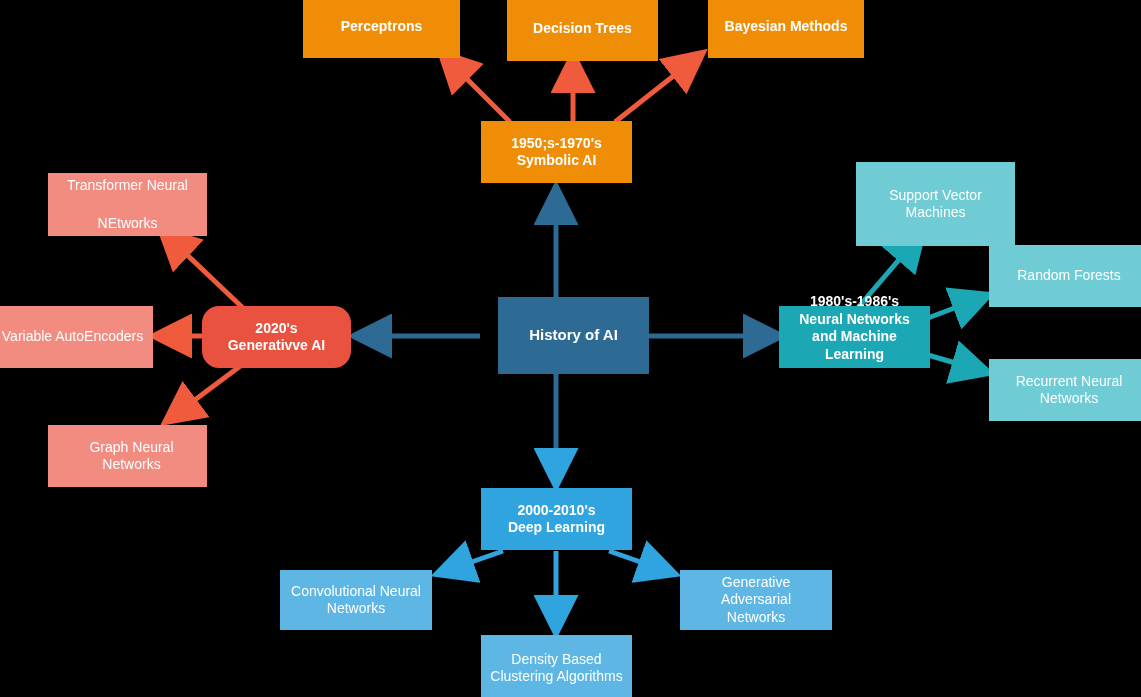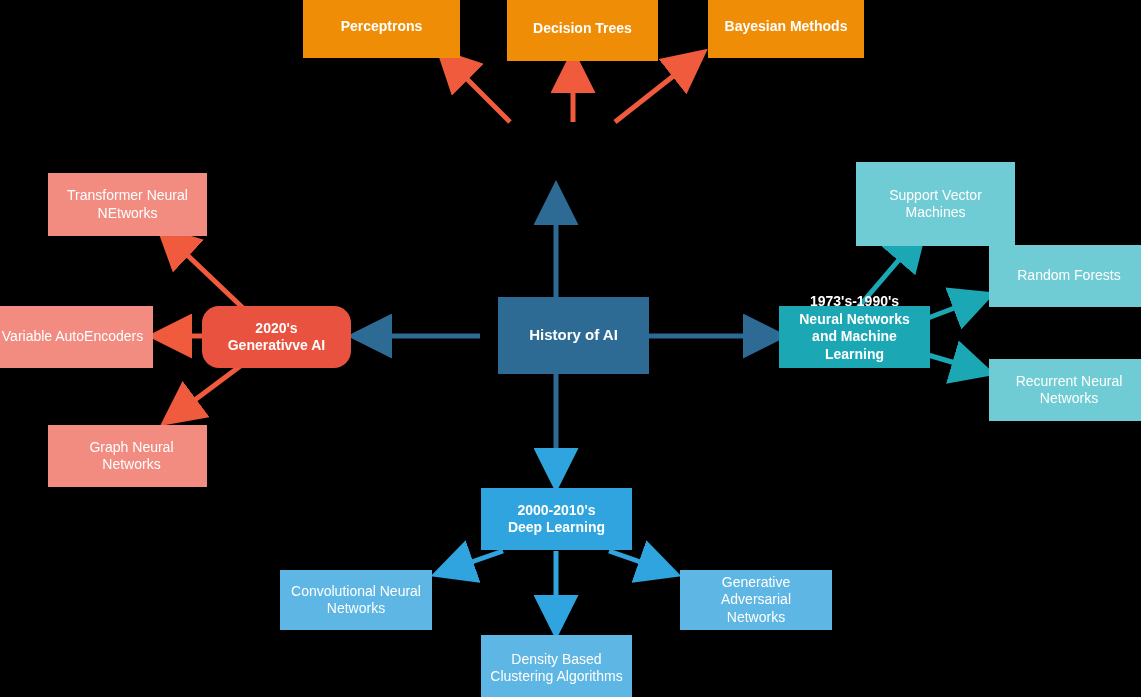--- a/index.html
+++ b/index.html
@@ -109,33 +109,37 @@
     </g>
     <g>
       <line x1="243" y1="364" x2="168" y2="420" stroke="#EF5B3C" stroke-width="5" marker-end="url(#ar-red)"></line>
     </g>
   </svg>
 
   <div class="node root" style="left:481px;top:297px;width:151px;height:77px;">
     <span class="lbl">History of AI</span>
   </div>
 
+  <div class="node branch orange" style="left:481px;top:121px;width:151px;height:62px;flex-direction:column;">
+    <span class="lbl">1950;s-1970's</span>
+    <span class="lbl">Symbolic AI</span>
+  </div>
 
   <div class="node leaf orange" style="left:303px;top:-4px;width:157px;height:62px;font-weight:bold;">
     <span class="lbl">Perceptrons</span>
   </div>
   <div class="node leaf orange" style="left:507px;top:-4px;width:151px;height:65px;font-weight:bold;">
     <span class="lbl">Decision Trees</span>
   </div>
   <div class="node leaf orange" style="left:708px;top:-4px;width:156px;height:62px;font-weight:bold;">
     <span class="lbl">Bayesian Methods</span>
   </div>
 
   <div class="node branch teal" style="left:779px;top:306px;width:151px;height:62px;flex-direction:column;overflow:visible;">
-    <span class="lbl overflow-lbl" style="margin-top:-18px;">1973's-1990's</span>
+    <span class="lbl overflow-lbl" style="margin-top:-18px;">1980's-1986's</span>
     <span class="lbl overflow-lbl">Neural Networks</span>
     <span class="lbl overflow-lbl">and Machine</span>
     <span class="lbl overflow-lbl">Learning</span>
   </div>
 
   <div class="node leaf tealLight" style="left:856px;top:162px;width:159px;height:84px;flex-direction:column;">
     <span class="lbl">Support Vector</span>
     <span class="lbl">Machines</span>
   </div>
   <div class="node leaf tealLight" style="left:989px;top:245px;width:160px;height:62px;">
@@ -162,21 +166,21 @@
   <div class="node leaf blueLight" style="left:680px;top:570px;width:152px;height:60px;flex-direction:column;">
     <span class="lbl">Generative Adversarial</span>
     <span class="lbl">Networks</span>
   </div>
 
   <div class="node branch red" style="left:202px;top:306px;width:149px;height:62px;flex-direction:column;">
     <span class="lbl">2020's</span>
     <span class="lbl">Generativve AI</span>
   </div>
 
-  <div class="node leaf pink" style="left:48px;top:173px;width:159px;height:63px;flex-direction:column;">
+  <div class="node leaf pink" style="left:48px;top:173px;width:159px;height:63px;flex-direction:column;justify-content:space-between;">
     <span class="lbl">Transformer Neural</span>
     <span class="lbl">NEtworks</span>
   </div>
   <div class="node leaf pink" style="left:-8px;top:306px;width:161px;height:62px;">
     <span class="lbl">Variable AutoEncoders</span>
   </div>
   <div class="node leaf pink" style="left:48px;top:425px;width:159px;height:62px;flex-direction:column;padding-left:16px;">
     <span class="lbl">Graph Neural</span>
     <span class="lbl">Networks</span>
   </div>

